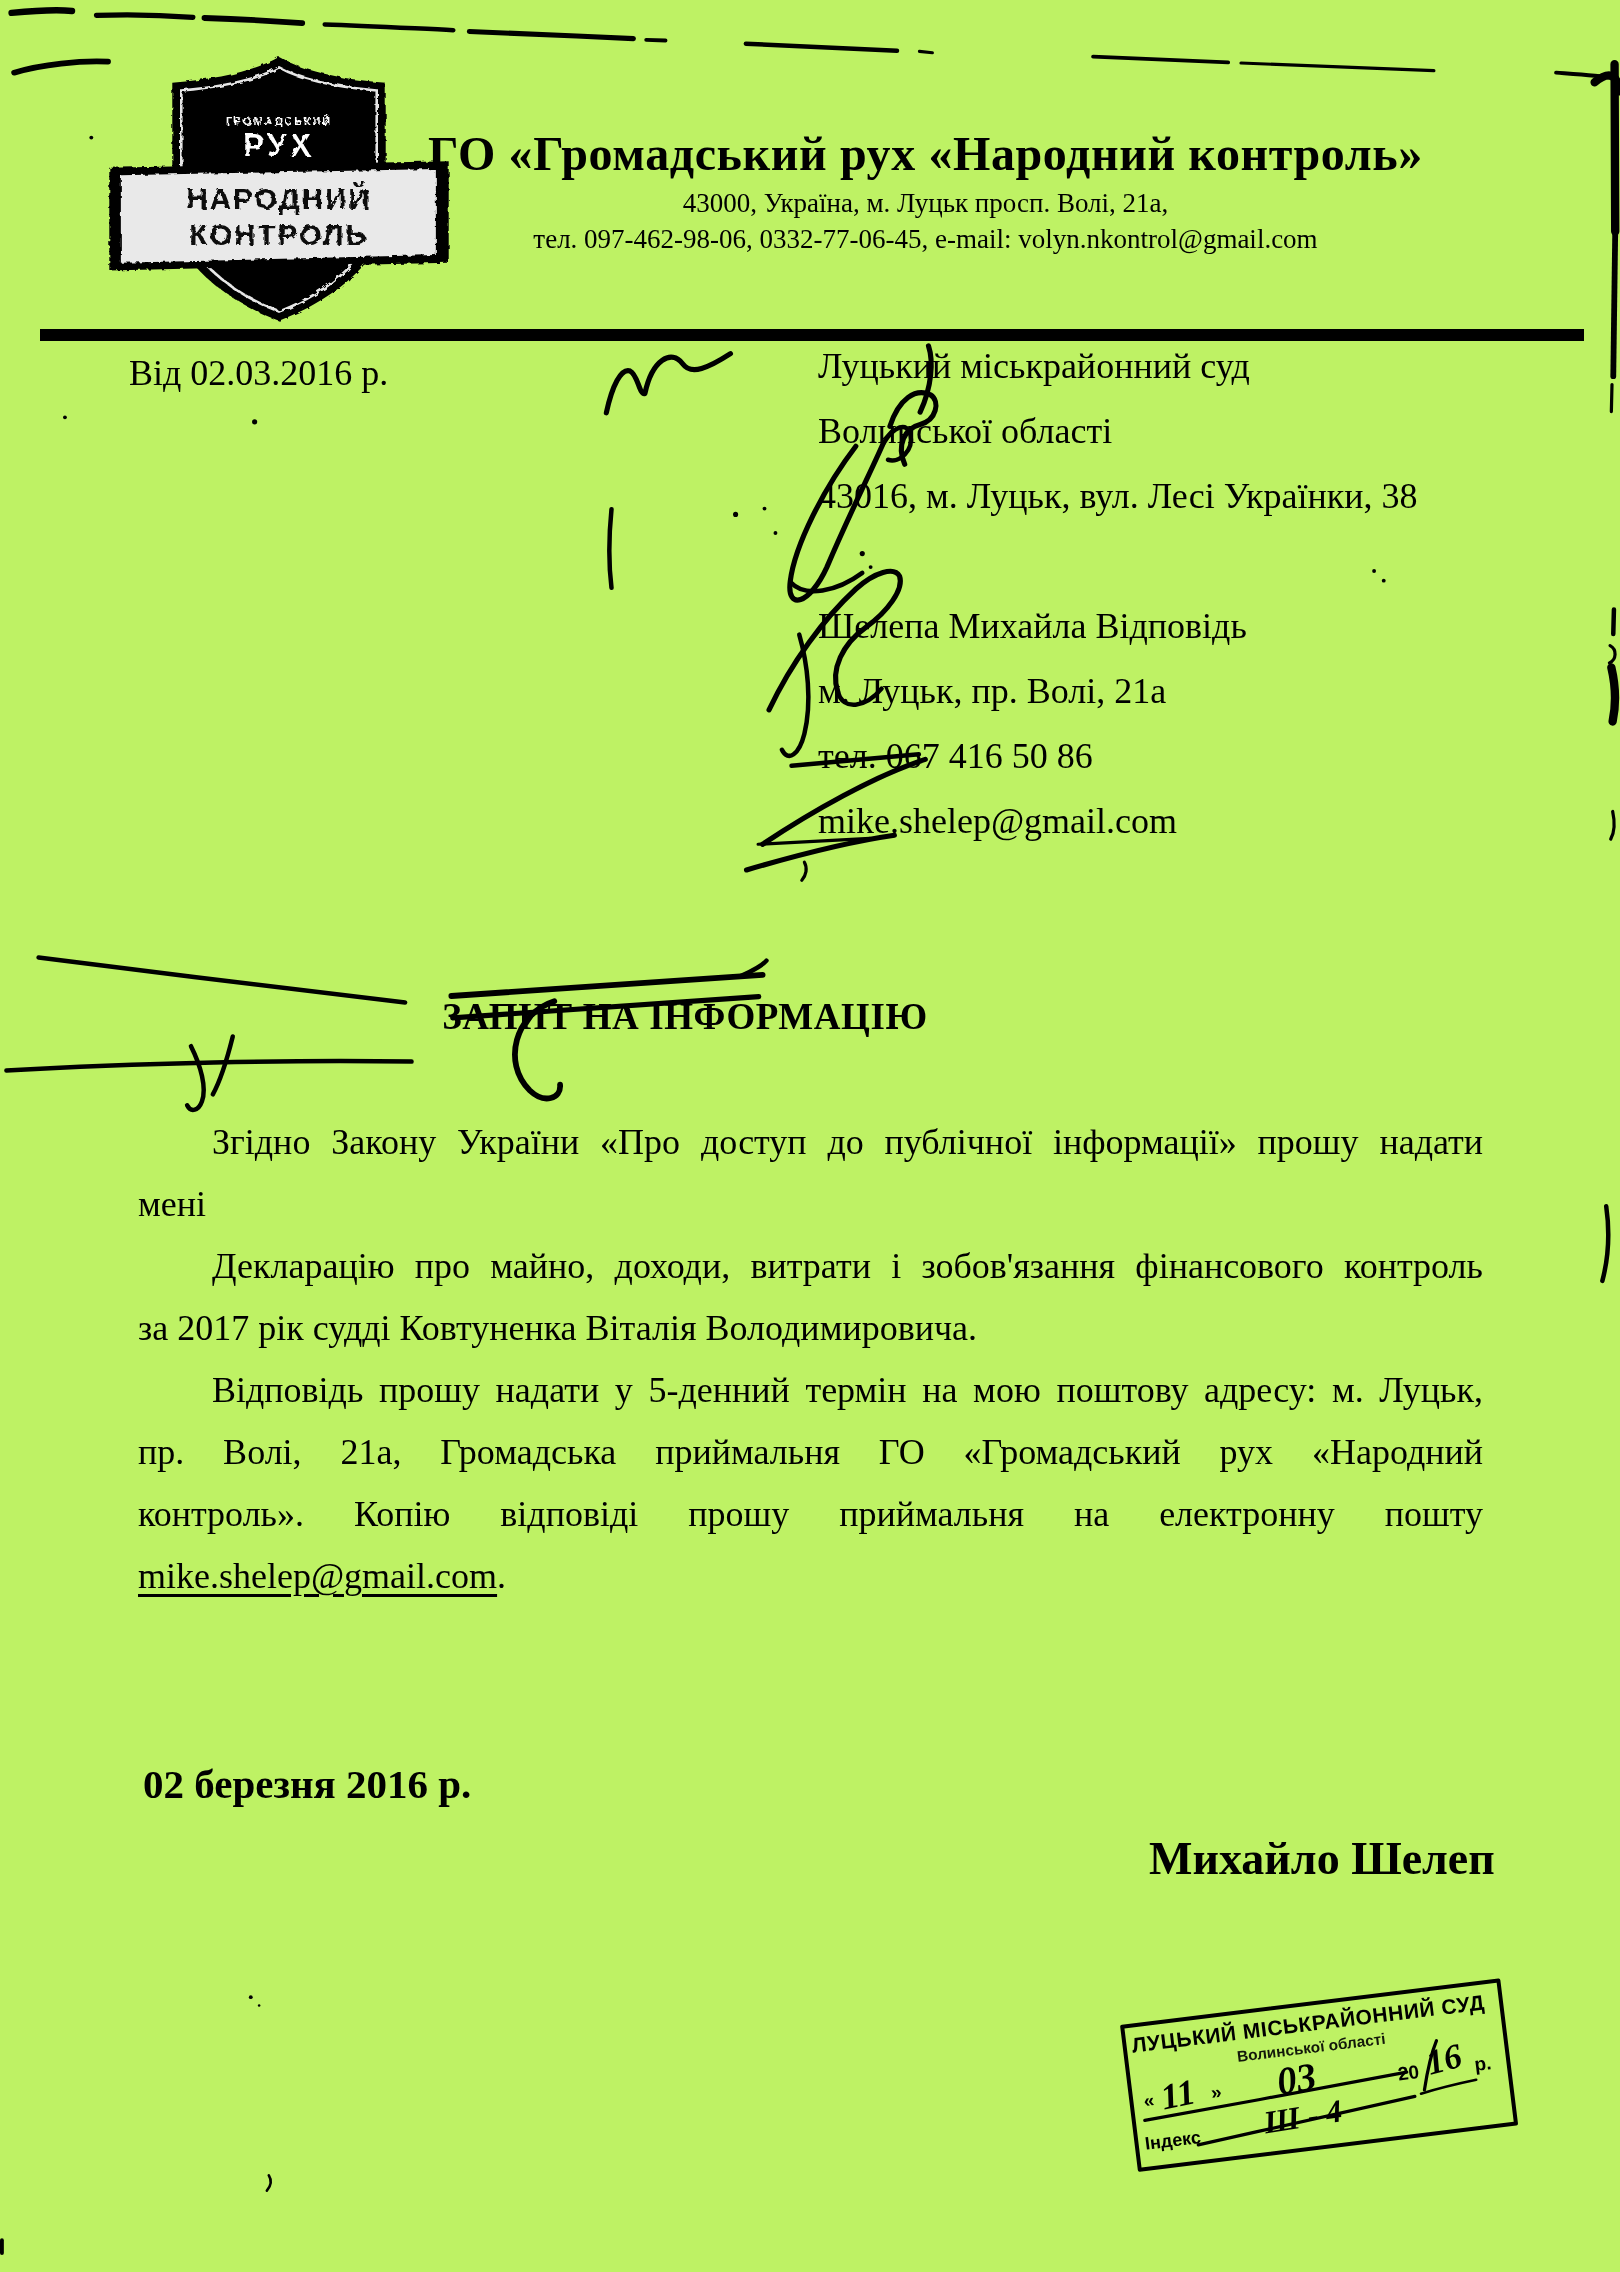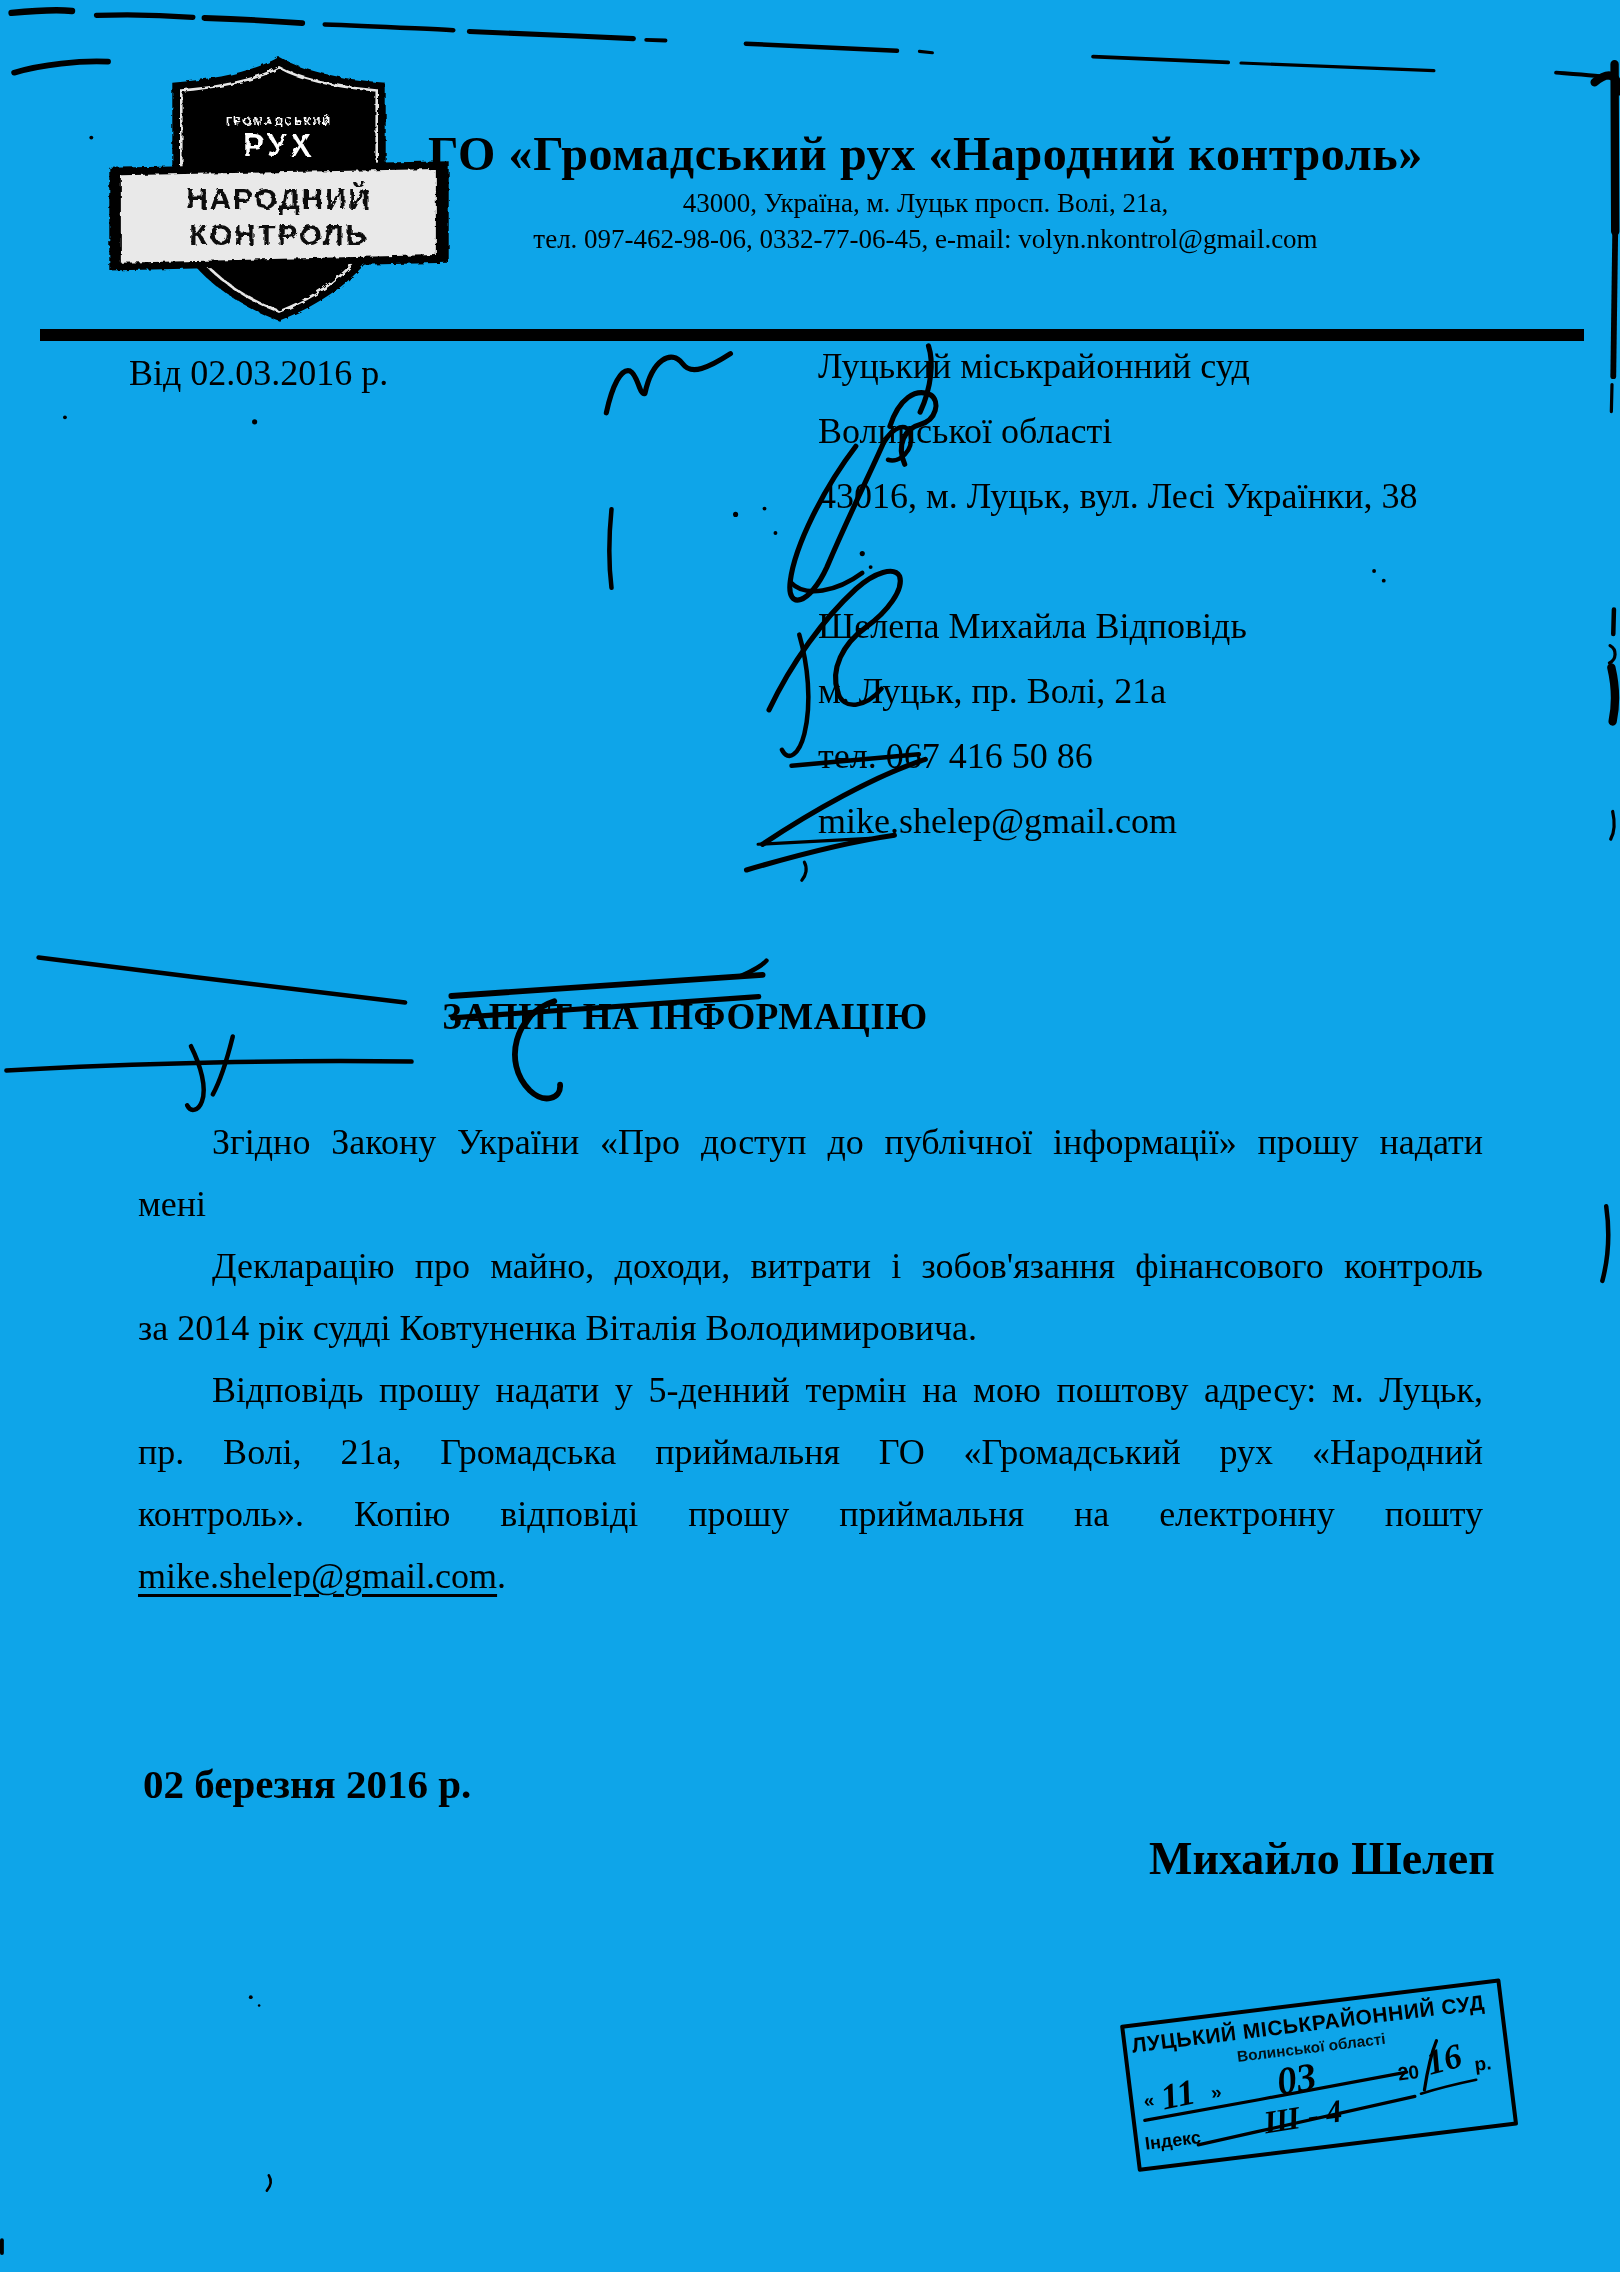--- a/index.html
+++ b/index.html
@@ -1,17 +1,17 @@
 <!DOCTYPE html>
 <html style="font-size:10.3px"><head>
 <meta charset="utf-8">
 <style>
   html,body{margin:0;padding:0;background:#777;}
   #page{
-    position:relative; width:1621px; height:2273px; background:#0ea5e9;
+    position:relative; width:1621px; height:2273px; background:#bef264;
     overflow:hidden; font-family:"Liberation Serif","DejaVu Serif",serif; color:#000;
   }
   .abs{position:absolute;}
 
   
   #logo{ left:108px; top:53px; width:342px; height:273px; }
   #org-header{ left:411px; top:126px; width:1029px; text-align:center; }
   .org-name{ font-size:48px; font-weight:bold; letter-spacing:0.6px; white-space:nowrap; }
   .org-addr{ font-size:27px; line-height:36px; margin-top:3.9px; }
   .org-addr div{ white-space:nowrap; }
@@ -109,21 +109,21 @@
     <div>тел. 067 416 50 86</div>
     <div>mike.shelep@gmail.com</div>
   </div>
 
   <div id="doc-title" class="abs">ЗАПИТ НА ІНФОРМАЦІЮ</div>
 
   <div id="body-text" class="abs">
     <div class="line just indent">Згідно Закону України «Про доступ до публічної інформації» прошу надати</div>
     <div class="line">мені</div>
     <div class="line just indent">Декларацію про майно, доходи, витрати і зобов'язання фінансового контроль</div>
-    <div class="line">за 2014 рік судді Ковтуненка Віталія Володимировича.</div>
+    <div class="line">за 2017 рік судді Ковтуненка Віталія Володимировича.</div>
     <div class="line just indent">Відповідь прошу надати у 5-денний термін на мою поштову адресу: м. Луцьк,</div>
     <div class="line just">пр. Волі, 21а, Громадська приймальня ГО «Громадський рух «Народний</div>
     <div class="line just">контроль». Копію відповіді прошу приймальня на електронну пошту</div>
     <div class="line"><span class="u">mike.shelep@gmail.com</span><span>.</span></div>
   </div>
 
   <div id="sig-date" class="abs">02 березня 2016 р.</div>
   <div id="sig-name" class="abs">Михайло Шелеп</div>
 
   <div id="stamp" class="abs">

